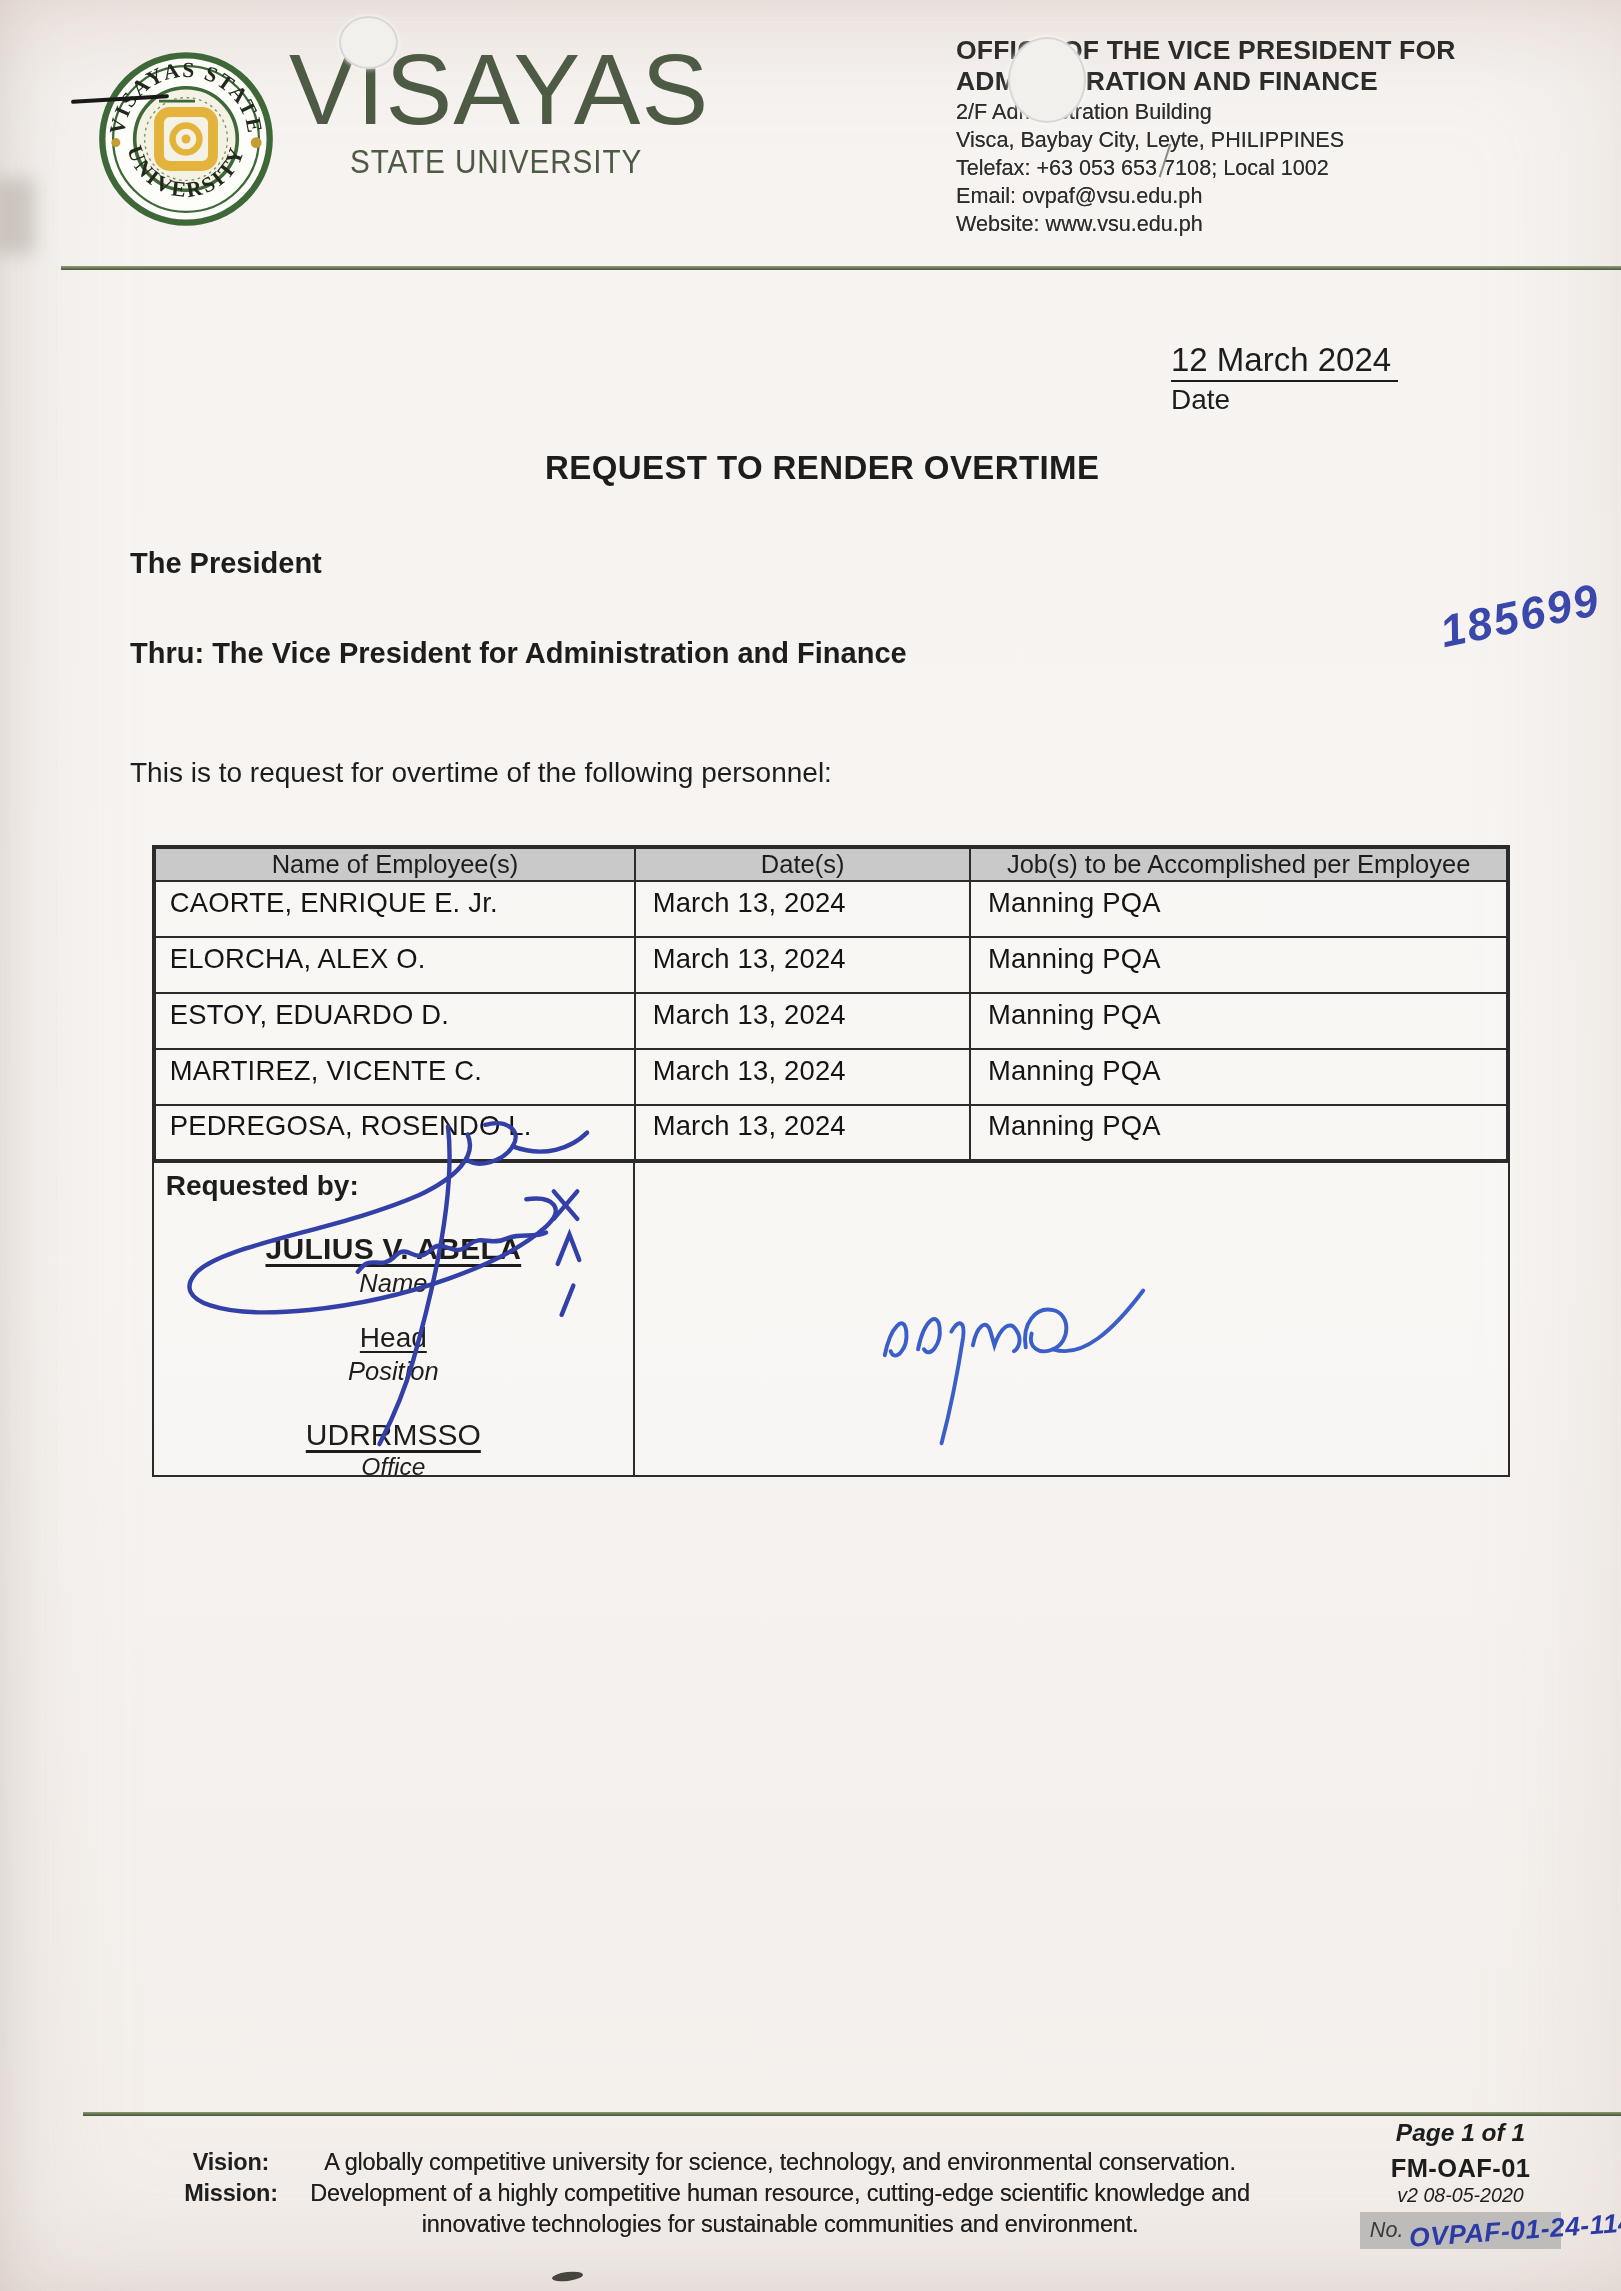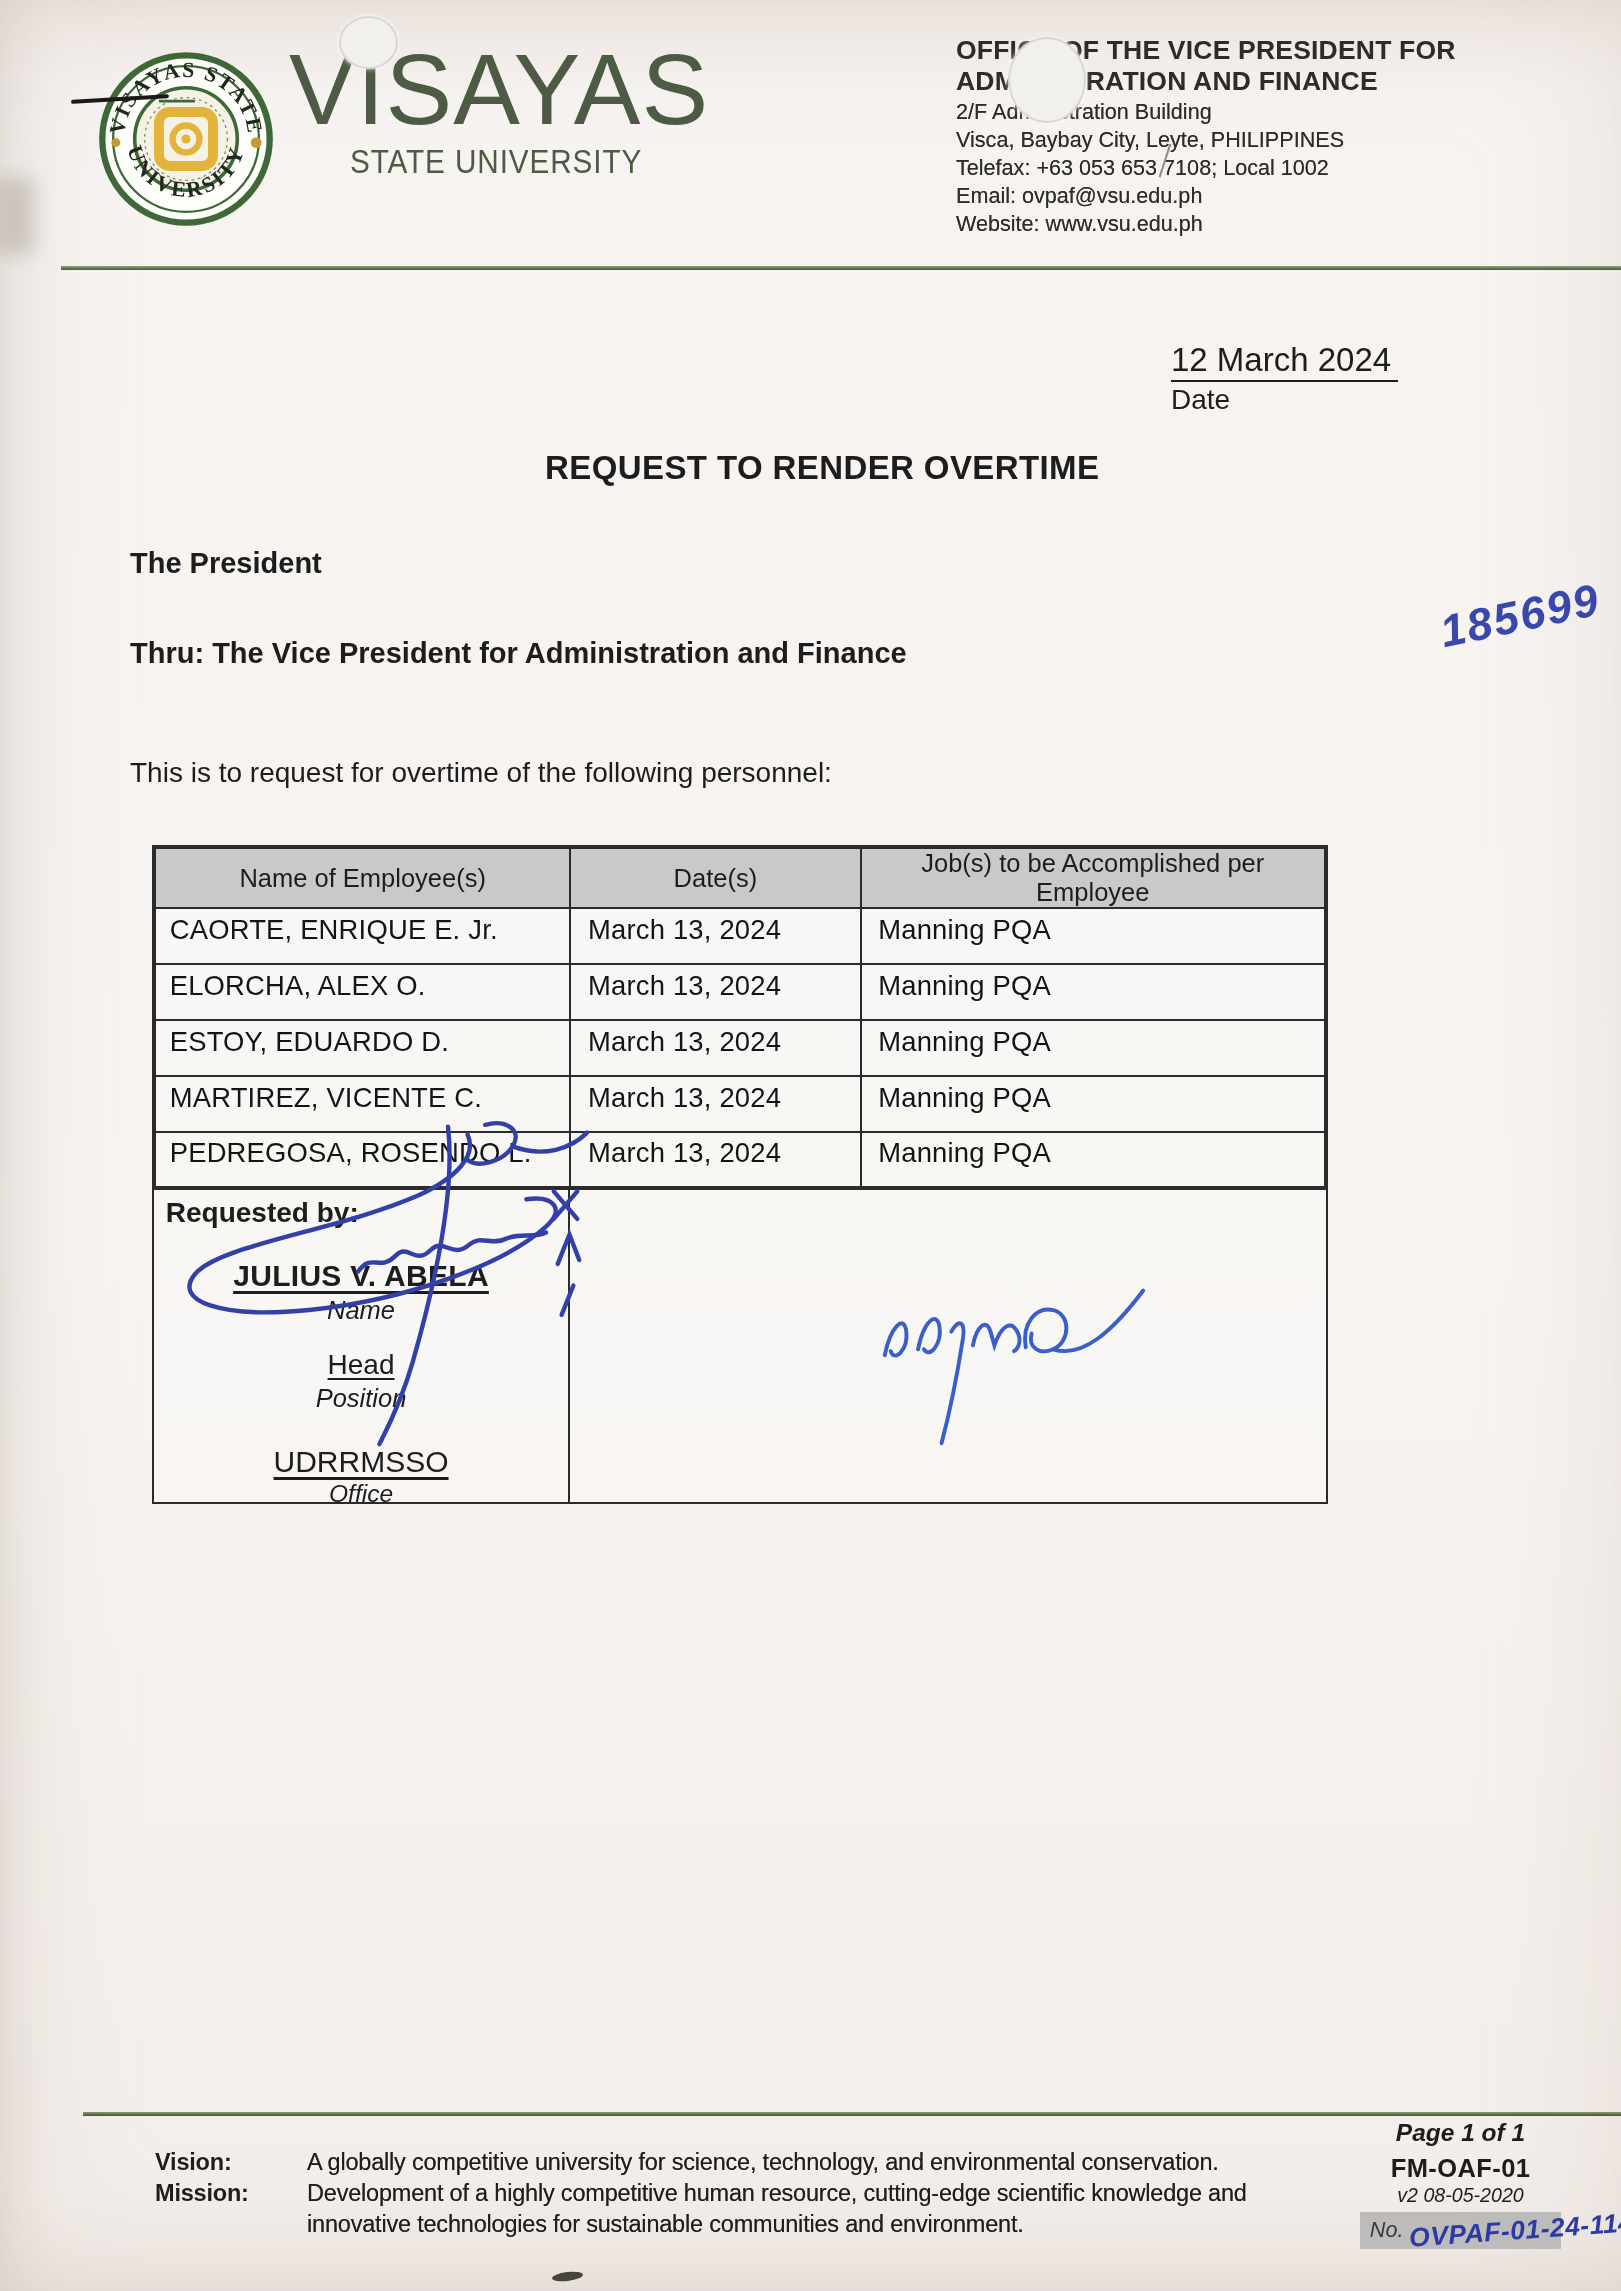--- a/index.html
+++ b/index.html
@@ -33,21 +33,21 @@
   
   .date-block{position:absolute;left:1171px;top:341px;width:227px;text-align:left;}
   .date-value{font-size:33px;border-bottom:2.5px solid #1d1d1d;padding-bottom:1px;}
   .date-label{font-size:28px;margin-top:2px;}
   .doc-title{position:absolute;left:0;top:449px;width:1621px;margin:0;text-align:center;font-size:33px;font-weight:bold;letter-spacing:0.4px;padding-left:23.5px;box-sizing:border-box;}
   .addressee{position:absolute;left:130px;top:547px;font-size:29px;font-weight:bold;}
   .thru{position:absolute;left:130px;top:637px;font-size:29px;font-weight:bold;}
   .hand-number{position:absolute;left:1439px;top:590px;font-size:45px;font-weight:bold;font-style:italic;color:#2c3aa6;transform:rotate(-12deg);letter-spacing:2px;opacity:.92;}
   .intro{position:absolute;left:130px;top:757px;font-size:28px;}
   
-  .form-table{position:absolute;left:152px;top:845px;width:1176px;border:2.9px solid #2b2b2b;box-sizing:border-box;background:rgba(255,255,255,.25);}
+  .form-table{position:absolute;left:152px;top:845px;width:1358px;border:2.9px solid #2b2b2b;box-sizing:border-box;background:rgba(255,255,255,.25);}
   table{width:100%;border-collapse:collapse;table-layout:fixed;}
   col.c1{width:35.5%;} col.c2{width:24.8%;} col.c3{width:39.7%;}
   th{background:#c9c9c9;font-weight:normal;font-size:25.5px;text-align:center;border:2px solid #2b2b2b;height:31px;padding:0;}
   td{font-size:27.4px;border:2px solid #2b2b2b;height:49px;vertical-align:top;padding:4.9px 7.8px 0 13.7px;letter-spacing:0.2px;color:#141414;}
   td.c-date,td.c-job{padding-left:16.7px;}
   
   .sig-row{display:flex;border-top:2px solid #2b2b2b;height:312px;position:relative;}
   .sig-left{width:35.5%;border-right:2px solid #2b2b2b;position:relative;box-sizing:border-box;}
   .sig-right{flex:1;position:relative;}
   .blk-label{position:absolute;left:11.8px;top:6.9px;font-size:28px;font-weight:bold;}
@@ -61,21 +61,21 @@
   .pay-line{position:absolute;left:11.8px;top:45px;font-size:28px;font-weight:bold;}
   .pay-line span{display:inline-block;}
   .pay-gap{width:57px;}
   .app-name{top:182px;font-size:30px;font-weight:bold;letter-spacing:0.3px;}
   .app-title{top:218px;font-size:26.5px;font-style:italic;}
   .sig-svg{position:absolute;pointer-events:none;}
   .sig-abela{left:162px;top:1117px;width:431px;height:333px;z-index:7;}
   .sig-tulin{left:867px;top:1269px;width:294px;height:186px;z-index:7;}
   
   .rule-bottom{position:absolute;left:83px;right:0;top:2112px;height:3.9px;background:linear-gradient(#8a9a6d,#43533c);}
-  .vm-block{position:absolute;left:155px;top:2147px;width:1098px;font-size:23.5px;color:#1e1e1e;letter-spacing:-0.2px;}
+  .vm-block{position:absolute;left:155px;top:2147px;width:1098px;font-size:23.5px;color:#1e1e1e;letter-spacing:-0.2px;text-align:center;}
   .vm-row{display:flex;line-height:1.32;}
   .vm-label{width:152px;font-weight:bold;flex:none;}
   .vm-text{width:946px;text-shadow:0 0 0.5px rgba(0,0,0,.6);}
   .foot-right{position:absolute;left:1360px;top:2119px;width:201px;text-align:center;}
   .page-info{font-size:24.5px;font-weight:bold;font-style:italic;}
   .form-code{font-size:25.5px;font-weight:bold;letter-spacing:0.4px;margin-top:6.9px;}
   .form-version{font-size:19.6px;font-style:italic;margin-top:1px;}
   .form-no-box{margin-top:4.9px;background:#bdbcba;padding:2.9px 3.9px 2.9px 9.8px;display:flex;align-items:center;gap:5.9px;}
   .no-label{font-size:21.6px;font-style:italic;color:#3a3a3a;flex:none;}
   .no-value{font-size:26.5px;font-weight:bold;font-style:italic;color:#2c3aa6;transform:rotate(-4deg);white-space:nowrap;letter-spacing:0.5px;}

